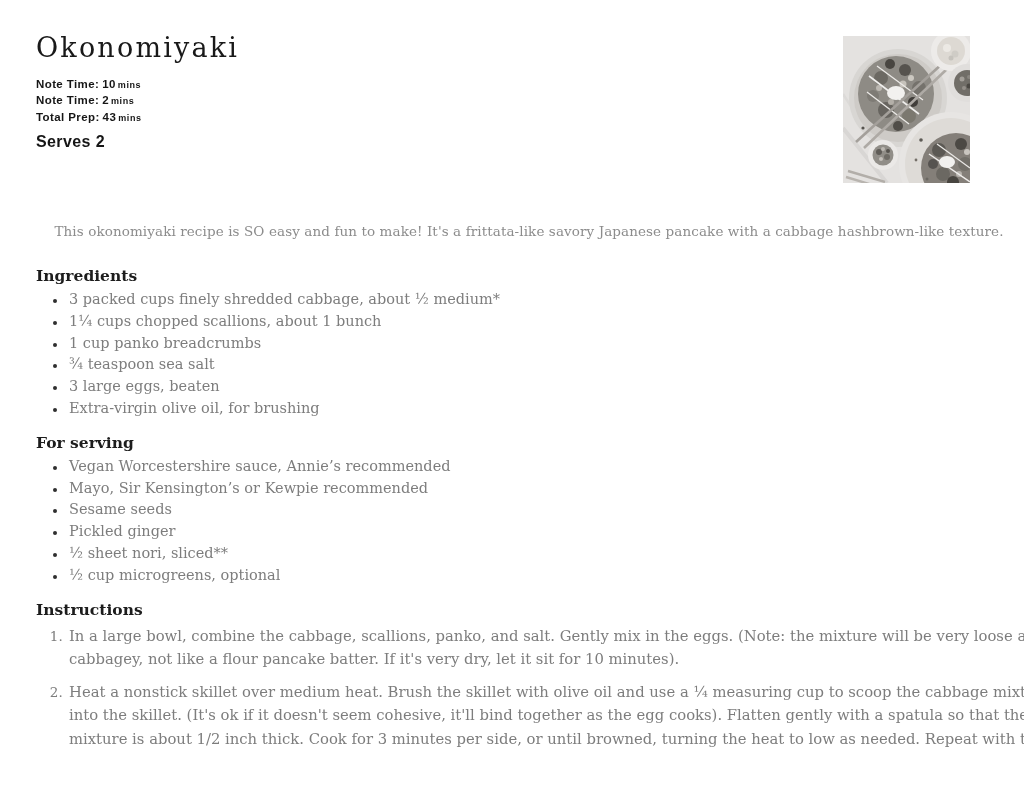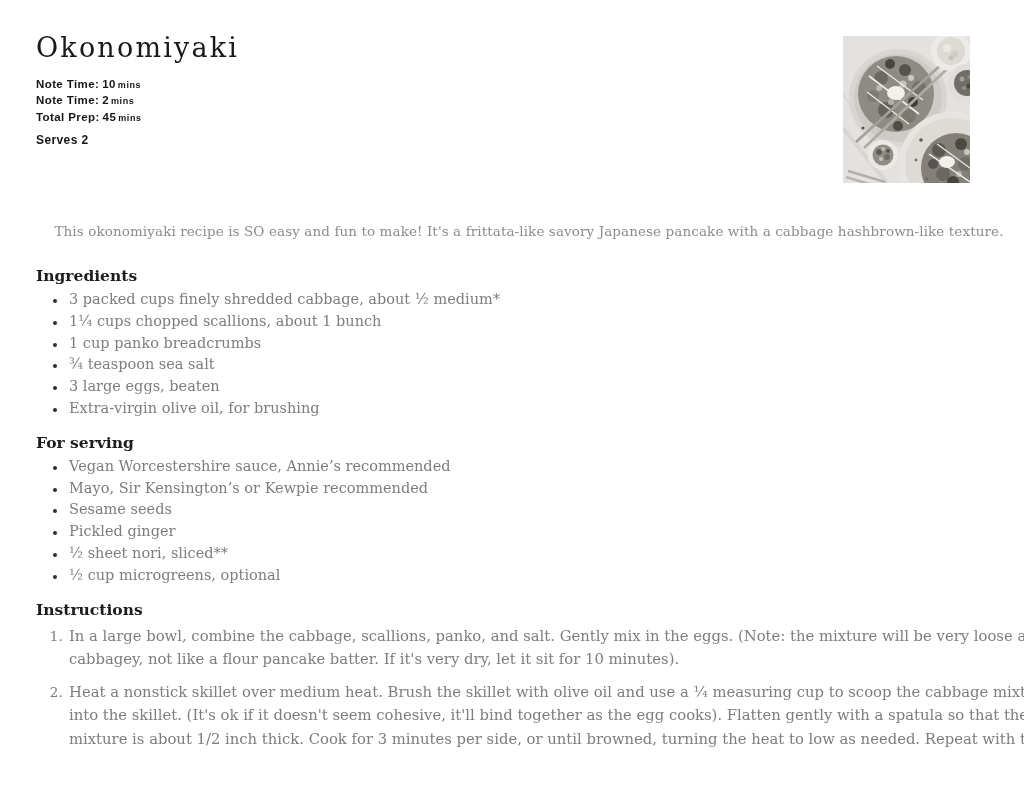--- a/index.html
+++ b/index.html
@@ -42,21 +42,21 @@
     white-space: nowrap;
   }
   .m-value { margin-left: 3px; }
   .m-unit {
     font-size: 9px;
     letter-spacing: 0.6px;
     margin-left: 2px;
   }
   .serves {
     margin-top: 7px;
-    font-size: 12px;
+    font-size: 16px;
     font-weight: 700;
     letter-spacing: 0.4px;
   }
   .photo {
     position: absolute;
     left: 843px;
     top: 36px;
     width: 127px;
     height: 147px;
     overflow: hidden;
@@ -138,21 +138,21 @@
   <h1 class="title">Okonomiyaki</h1>
 
   <div class="meta">
     <div class="meta-line">
       <span class="m-label">Note Time:</span><span class="m-value">10</span><span class="m-unit">mins</span>
     </div>
     <div class="meta-line">
       <span class="m-label">Note Time:</span><span class="m-value">2</span><span class="m-unit">mins</span>
     </div>
     <div class="meta-line">
-      <span class="m-label">Total Prep:</span><span class="m-value">45</span><span class="m-unit">mins</span>
+      <span class="m-label">Total Prep:</span><span class="m-value">43</span><span class="m-unit">mins</span>
     </div>
     <div class="serves">Serves 2</div>
   </div>
 
   <div class="photo">
     <svg width="127" height="147" viewBox="0 0 127 147" xmlns="http://www.w3.org/2000/svg">
 
       <rect width="127" height="147" fill="#e4e2e0"></rect>
       <path d="M0,92 L44,147" stroke="#d8d6d4" stroke-width="4" fill="none"></path>
       <path d="M0,58 L18,86" stroke="#dcdad8" stroke-width="2.5" fill="none"></path>

